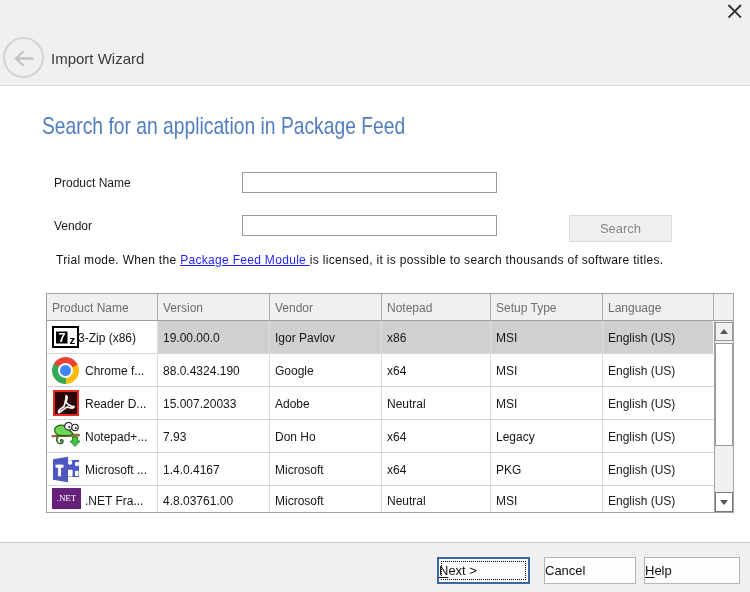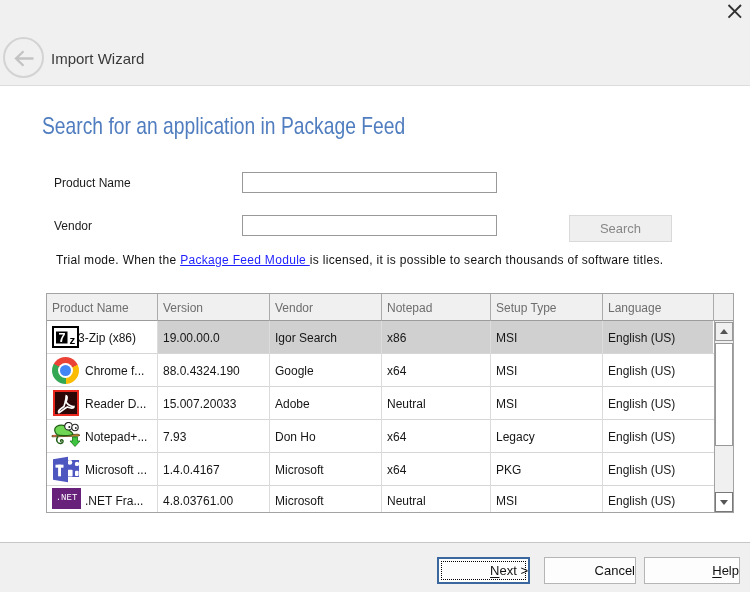--- a/index.html
+++ b/index.html
@@ -25,21 +25,21 @@
 .bsep { top:27px; width:1px; height:191px; background:#dcdcdc; }
 .hcell { top:7px; font-size:12px; color:#6e6e6e; white-space:nowrap; }
 .row { left:0; width:667px; height:33px; border-bottom:1px solid #d6d6d6; }
 .dcell { font-size:12px; color:#161616; white-space:nowrap; top:10px; }
 #selbg { left:110px; top:0; width:556px; height:32px; background:#d0d0d0; }
 .icon { left:5px; top:5px; }
 
 #sbar { left:667px; top:27px; width:19px; height:191px; background:#f0f0f0; border-left:1px solid #a3a3a3; }
 
 #ftr { left:0; top:542px; width:750px; height:50px; background:#f0f0f0; border-top:1px solid #c6c6c6; }
-.btn { top:14px; width:94px; height:27px; background:#fdfdfd; border:1px solid #b5b5b5; font-size:13px; color:#111; text-align:right; line-height:25px; }
+.btn { top:14px; width:94px; height:27px; background:#fdfdfd; border:1px solid #b5b5b5; font-size:13px; color:#111; text-align:left; line-height:25px; }
 u.k { text-decoration:underline; text-underline-offset:2px; }
 </style>
 </head>
 <body>
 <div id="hdr" class="abs">
   <svg id="closeX" class="abs" viewBox="0 0 24 24">
       <path d="M5.5 5 L18 17.7 M18 5 L5.5 17.7" stroke="#323232" stroke-width="1.9" fill="none"></path>
     </svg>
   <div id="backc" class="abs"></div>
   <svg class="abs" style="left:14px;top:49px" width="21" height="19" viewBox="0 0 21 19">
@@ -77,21 +77,21 @@
   <div class="row abs" style="top:27px">
     <div id="selbg" class="abs"></div>
     <svg class="icon abs" width="27" height="22" viewBox="0 0 27 22">
       <rect x="1" y="1" width="25" height="20" fill="#fff" stroke="#000" stroke-width="2"></rect>
       <rect x="4" y="5.5" width="11.5" height="12" fill="#000"></rect>
       <text x="6.4" y="16.2" font-size="12.5" font-weight="bold" fill="#fff" font-family="Liberation Sans">7</text>
       <text x="17.6" y="17.8" font-size="11.5" font-weight="bold" fill="#000" font-family="Liberation Sans">z</text>
     </svg>
     <div class="dcell abs" style="left:31px">3-Zip (x86)</div>
     <div class="dcell abs" style="left:116px">19.00.00.0</div>
-    <div class="dcell abs" style="left:228px">Igor Search</div>
+    <div class="dcell abs" style="left:228px">Igor Pavlov</div>
     <div class="dcell abs" style="left:340px">x86</div>
     <div class="dcell abs" style="left:449px">MSI</div>
     <div class="dcell abs" style="left:561px">English (US)</div>
   </div>
 
   <div class="row abs" style="top:60px">
     <div class="icon abs" style="left:5px;top:3px;width:27px;height:27px;border-radius:50%;background:conic-gradient(from 65deg,#fbbc05 0 115deg,#34a853 115deg 235deg,#ea4335 235deg 360deg)"></div>
     <div class="abs" style="left:11px;top:9px;width:15px;height:15px;border-radius:50%;background:#fff"></div>
     <div class="abs" style="left:13px;top:11px;width:11px;height:11px;border-radius:50%;background:#4285f4"></div>
     <div class="dcell abs" style="left:38px">Chrome f...</div>
@@ -148,21 +148,21 @@
     </svg>
     <div class="dcell abs" style="left:38px">Microsoft ...</div>
     <div class="dcell abs" style="left:116px">1.4.0.4167</div>
     <div class="dcell abs" style="left:228px">Microsoft</div>
     <div class="dcell abs" style="left:340px">x64</div>
     <div class="dcell abs" style="left:449px">PKG</div>
     <div class="dcell abs" style="left:561px">English (US)</div>
   </div>
 
   <div class="row abs" style="top:192px;height:26px;border-bottom:none">
-    <div class="icon abs" style="left:5px;top:2px;width:29px;height:21px;background:#68217a;color:#fff;font-size:9px;text-align:center;line-height:21px;font-family:Liberation Mono, monospace">.NET</div>
+    <div class="icon abs" style="left:5px;top:2px;width:29px;height:21px;background:#68217a;color:#fff;font-size:9px;text-align:center;line-height:21px;font-family:Liberation Serif, serif">.NET</div>
     <div class="dcell abs" style="left:38px;top:8px">.NET Fra...</div>
     <div class="dcell abs" style="left:116px;top:8px">4.8.03761.00</div>
     <div class="dcell abs" style="left:228px;top:8px">Microsoft</div>
     <div class="dcell abs" style="left:340px;top:8px">Neutral</div>
     <div class="dcell abs" style="left:449px;top:8px">MSI</div>
     <div class="dcell abs" style="left:561px;top:8px">English (US)</div>
   </div>
 
   <div class="bsep abs" style="left:110px"></div>
   <div class="bsep abs" style="left:222px"></div>

